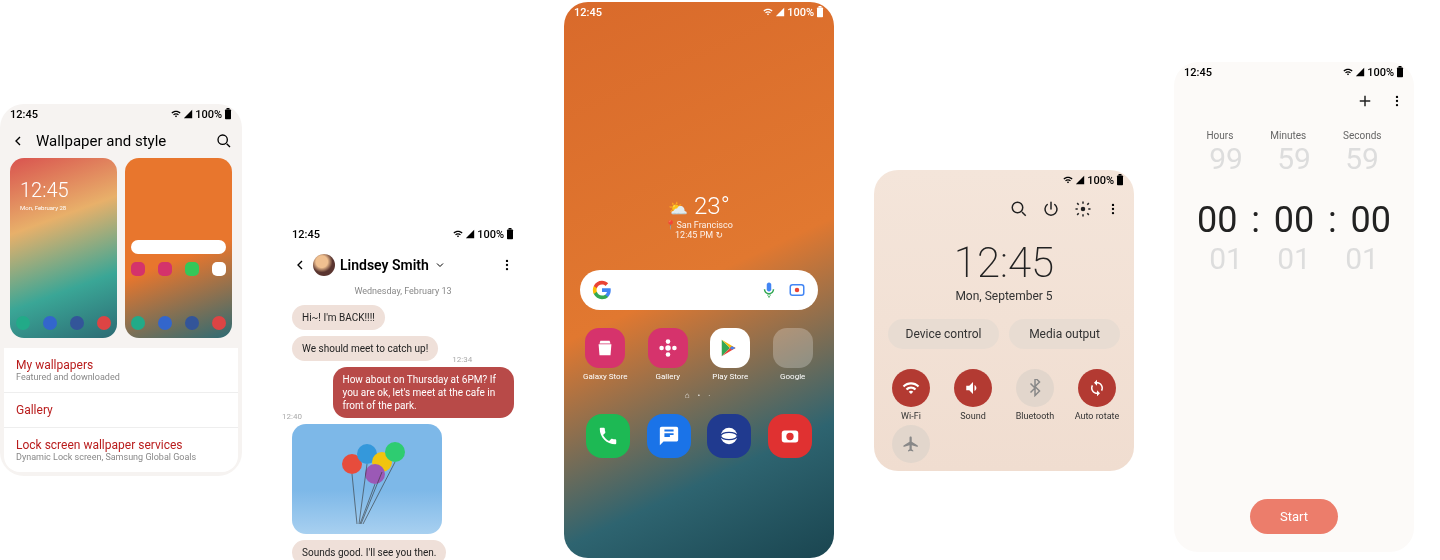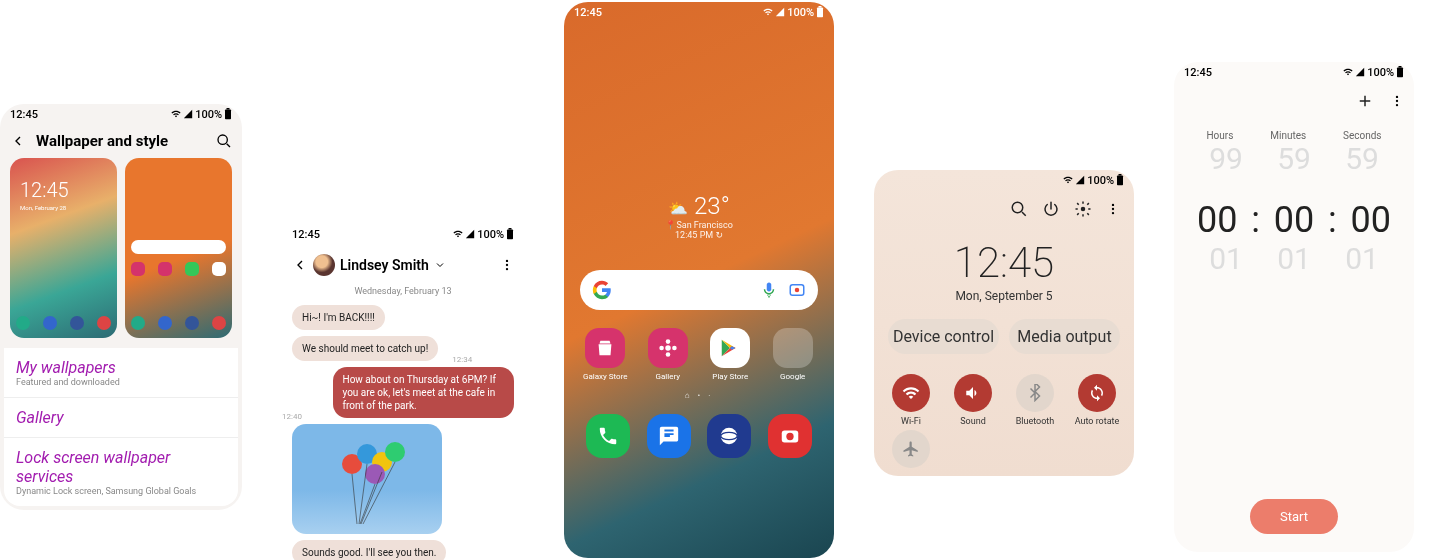--- a/index.html
+++ b/index.html
@@ -4,35 +4,35 @@
 <style>
   * { margin: 0; padding: 0; box-sizing: border-box; font-family: -apple-system, BlinkMacSystemFont, "Segoe UI", Roboto, sans-serif; }
   body { width: 1440px; height: 560px; background: #fff; display: flex; align-items: flex-start; gap: 40px; padding: 0 0 0 0; }
   .phone { border-radius: 24px; overflow: hidden; background: #f5f1ee; position: relative; flex-shrink: 0; }
   .statusbar { display: flex; justify-content: space-between; align-items: center; padding: 4px 10px; font-size: 11px; font-weight: 500; height: 20px; }
   .statusbar .right { display: flex; align-items: center; gap: 2px; }
 
   
   #p1 { width: 242px; height: auto; margin-top: 104px; background: #f6f3f1; }
   #p1 .header { display: flex; align-items: center; padding: 8px 10px; gap: 10px; }
-  #p1 .header .title { font-size: 15px; font-weight: 700; flex: 1; }
+  #p1 .header .title { font-size: 15px; font-weight: 400; flex: 1; }
   #p1 .thumbs { display: flex; gap: 8px; padding: 0 10px 10px 10px; }
   #p1 .thumb { flex: 1; height: 180px; border-radius: 14px; position: relative; overflow: hidden; }
   #p1 .thumb1 { background: linear-gradient(160deg,#d9534f 0%,#e8b06a 35%,#3aa696 70%,#2d6b74 100%); }
   #p1 .thumb2 { background: linear-gradient(160deg,#e8762d 0%,#e8762d 55%,#2d6b74 100%); }
   #p1 .thumb .mini-clock { position:absolute; top:20px; left:10px; color:#fff; font-weight:300; font-size:20px; }
   #p1 .thumb .mini-date { position:absolute; top:46px; left:10px; color:#fff; font-size:6px; }
   #p1 .thumb2 .mini-search { position:absolute; top:82px; left:6px; right:6px; height:14px; background:#fff; border-radius:7px; }
   #p1 .thumb2 .mini-row { position:absolute; left:6px; right:6px; display:flex; justify-content:space-between; }
   #p1 .thumb2 .mini-row span { width:14px; height:14px; border-radius:5px; }
   #p1 .list-item { background:#fff; margin:0 4px; padding:10px 12px; }
   #p1 .list-item:first-of-type { border-top-left-radius:16px; border-top-right-radius:16px; margin-top:4px;}
   #p1 .list-item:last-of-type { border-bottom-left-radius:16px; border-bottom-right-radius:16px; margin-bottom:4px;}
   #p1 .list-item + .list-item { border-top: 1px solid #eee; }
-  #p1 .li-title { font-size:16px; color:#a21caf;font-style:italic; }
+  #p1 .li-title { font-size:12px; color:#b91c1c; }
   #p1 .li-sub { font-size:9px; color:#888; }
 
   
   #p2 { width: 242px; margin-top: 224px; background:#fff; }
   #p2 .header { display:flex; align-items:center; gap:5px; padding:10px 10px 4px 10px; }
   #p2 .avatar { width:22px; height:22px; border-radius:50%; background: radial-gradient(circle at 40% 35%, #f0c090 30%, #5a3530 55%); }
   #p2 .contact { font-size:14px; font-weight:600; }
   #p2 .date { text-align:center; font-size:9px; color:#888; padding:6px 0; }
   #p2 .bubble { max-width:75%; padding:6px 10px; font-size:10px; border-radius:14px; margin:3px 10px; line-height:1.3; }
   #p2 .in { background:#efe0d9; color:#222; align-self:flex-start; }
@@ -57,21 +57,21 @@
   #p3 .dock { display:flex; justify-content:space-around; margin:14px 14px 0 14px; }
   #p3 .dock .app-icon { width:44px; height:44px; border-radius:16px; }
   #p3 .statusbar { color:#fff; }
 
   
   #p4 { width: 260px; margin-top:170px; background:linear-gradient(#f4e5da, #f0ddd0); }
   #p4 .qs-top { display:flex; justify-content:flex-end; gap:14px; padding:10px 14px; }
   #p4 .clock { text-align:center; font-size:42px; font-weight:200; color:#222; margin-top:10px;}
   #p4 .date { text-align:center; font-size:12px; color:#333; margin-top:2px;}
   #p4 .pills { display:flex; gap:10px; padding:16px 14px; }
-  #p4 .pill { flex:1; background:#e8dcd2; border-radius:18px; text-align:center; padding:8px 0; font-size:16px; color:#333;}
+  #p4 .pill { flex:1; background:#e8dcd2; border-radius:18px; text-align:center; padding:8px 0; font-size:12px; color:#333;}
   #p4 .tiles { display:grid; grid-template-columns:repeat(4,1fr); gap:4px 16px; padding:4px 14px; }
   #p4 .tile { text-align:center; font-size:9px; color:#333; }
   #p4 .tile-icon { width:38px; height:38px; border-radius:50%; margin:0 auto 4px auto; display:flex; align-items:center; justify-content:center; }
   #p4 .on { background:#b33a32; color:#fff; }
   #p4 .off { background:#e2d6cc; color:#666; }
 
   
   #p5 { width: 240px; margin-top:62px; background:#fcfaf8; height: 490px; position: relative; }
   #p5 .topbar { display:flex; justify-content:flex-end; gap:16px; padding:10px 10px; }
   #p5 .labels { display:flex; justify-content:space-around; font-size:10px; color:#666; padding:0 14px; margin-top:10px;}

